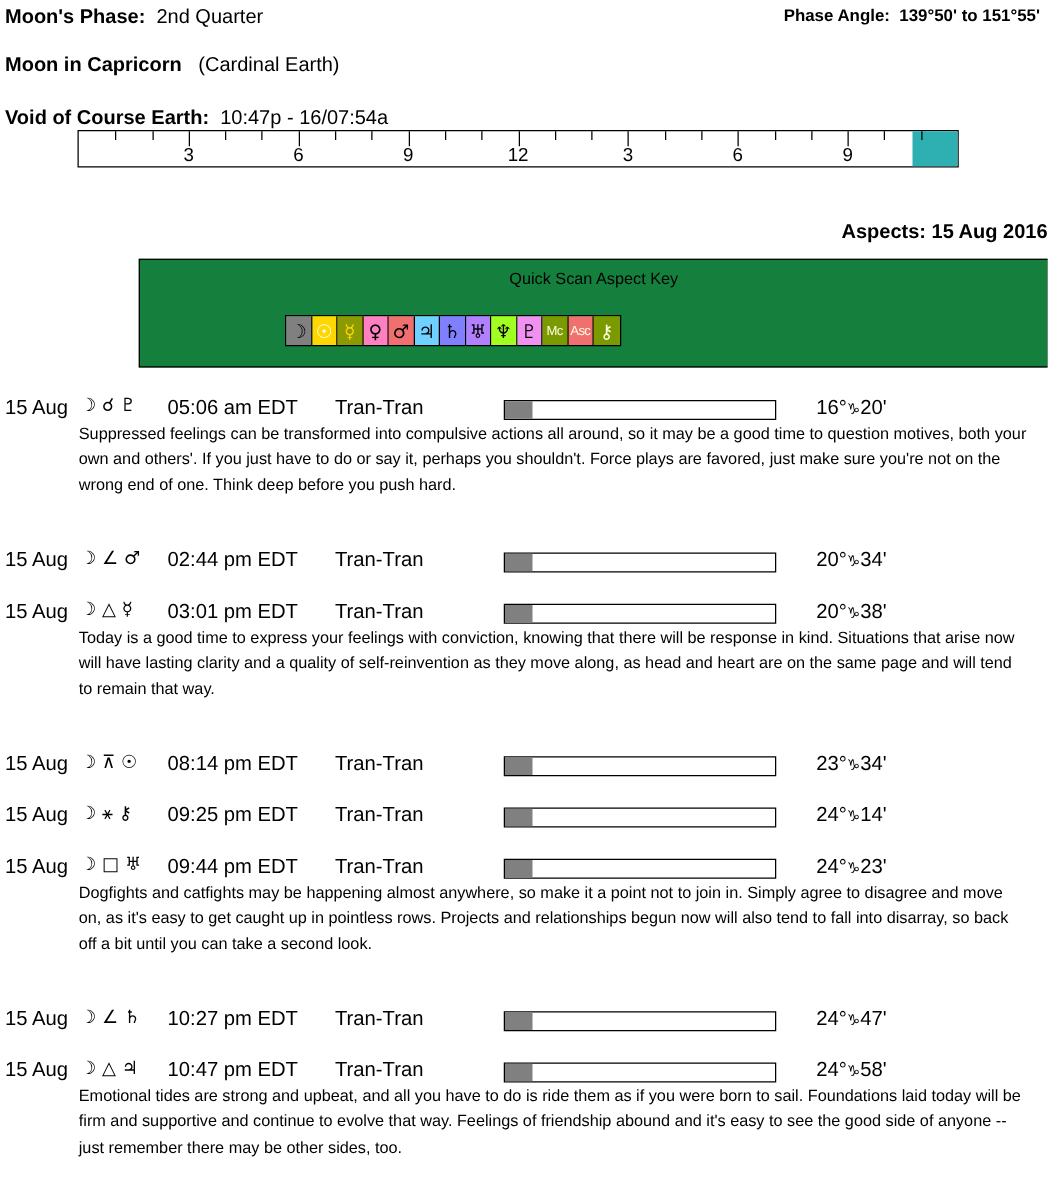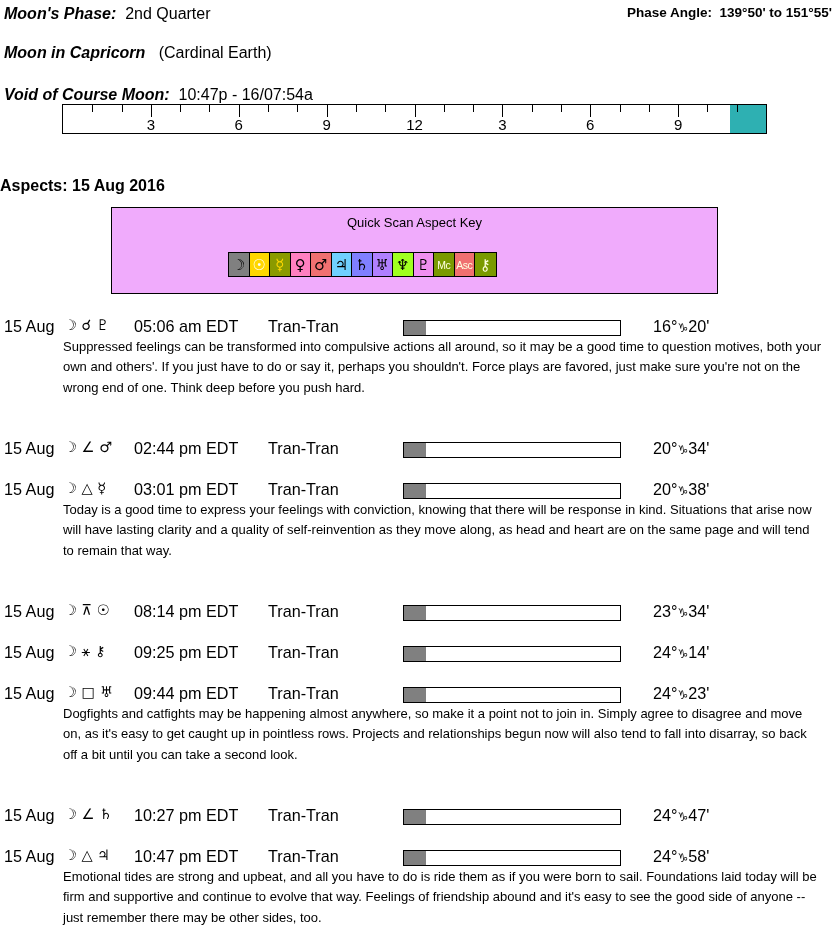--- a/index.html
+++ b/index.html
@@ -1,42 +1,42 @@
 <!DOCTYPE html>
 <html><head>
 <meta charset="utf-8">
 <style>
   html, body { margin: 0; padding: 0; background: #ffffff; }
   body {
     width: 838px; height: 948px; position: relative; overflow: hidden;
     font-family: "Liberation Sans", sans-serif; color: #000;
   }
   .hdr { position: absolute; left: 4px; font-size: 16px; white-space: pre; }
-  .hdr b { font-weight: bold; font-style: italic; }
+  .hdr b { font-weight: bold; }
   #phase { top: 5px; }
   #moonsign { top: 44px; }
   #voc { top: 86px; }
   #phase-angle { position: absolute; top: 5px; right: 6px; font-size: 13.5px; white-space: pre; font-weight: bold; }
 
   
   #timeline {
     position: absolute; left: 62px; top: 104px; width: 705px; height: 30px;
     border: 1px solid #000; box-sizing: border-box; background: #fff;
   }
   #timeline .tick { position: absolute; top: 0; width: 1px; background: #000; }
   #timeline .lbl { position: absolute; top: 11px; font-size: 15px; transform: translateX(-50%); }
   #voc-block { position: absolute; top: 0; bottom: 0; background: #2eb0b2; }
 
   #aspects-title {
-    position: absolute; top: 177px; left: 0; width: 838px; text-align: left;
+    position: absolute; top: 177px; left: 0; width: 838px; text-align: right;
     font-weight: bold; font-size: 16px;
   }
   #key-box {
-    position: absolute; left: 111px; top: 207px; width: 607px; height: 87px;
-    background: #f0abfc; border: 1px solid #000; box-sizing: border-box;
+    position: absolute; left: 111px; top: 207px; width: 728px; height: 87px;
+    background: #15803d; border: 1px solid #000; box-sizing: border-box;
   }
   #key-title { position: absolute; top: 7px; width: 100%; text-align: center; font-size: 13px; }
   #key-desc { position: absolute; top: 27px; width: 100%; text-align: center; font-size: 13px; }
   #key-glyphs {
     position: absolute; left: 116px; top: 44px; height: 23px;
     display: flex; border: 1px solid #000;
   }
   .kg {
     width: 20.5px; height: 23px; display: flex; align-items: center; justify-content: center;
     font-family: "DejaVu Sans", sans-serif; font-size: 15px; border-right: 1px solid #000; box-sizing: border-box;
@@ -60,21 +60,21 @@
   .a-text {
     margin-left: 63px; width: 760px; font-size: 13px; line-height: 20.3px; margin-top: -2px;
   }
 </style>
 </head>
 <body>
 
 <div id="phase" class="hdr"><b>Moon's Phase:</b>  <span>2nd Quarter</span></div>
 <div id="phase-angle"><span>Phase Angle:</span>  <span>139°50' to 151°55'</span></div>
 <div id="moonsign" class="hdr"><b>Moon in Capricorn</b>   <span>(Cardinal Earth)</span></div>
-<div id="voc" class="hdr"><b>Void of Course Moon:</b>  <span>10:47p - 16/07:54a</span></div>
+<div id="voc" class="hdr"><b>Void of Course Earth:</b>  <span>10:47p - 16/07:54a</span></div>
 
 <div id="timeline">
   <div id="voc-block" style="left: 667.264px; width: 35.7358px; background: rgb(46, 176, 178);"></div>
 <div class="tick" style="left: 29.2917px; height: 7px;"></div>
     <div class="tick" style="left: 58.5833px; height: 7px;"></div>
     <div class="tick" style="left: 87.875px; height: 12px;"></div>
     <div class="tick" style="left: 117.167px; height: 7px;"></div>
     <div class="tick" style="left: 146.458px; height: 7px;"></div>
     <div class="tick" style="left: 175.75px; height: 12px;"></div>
     <div class="tick" style="left: 205.042px; height: 7px;"></div>

